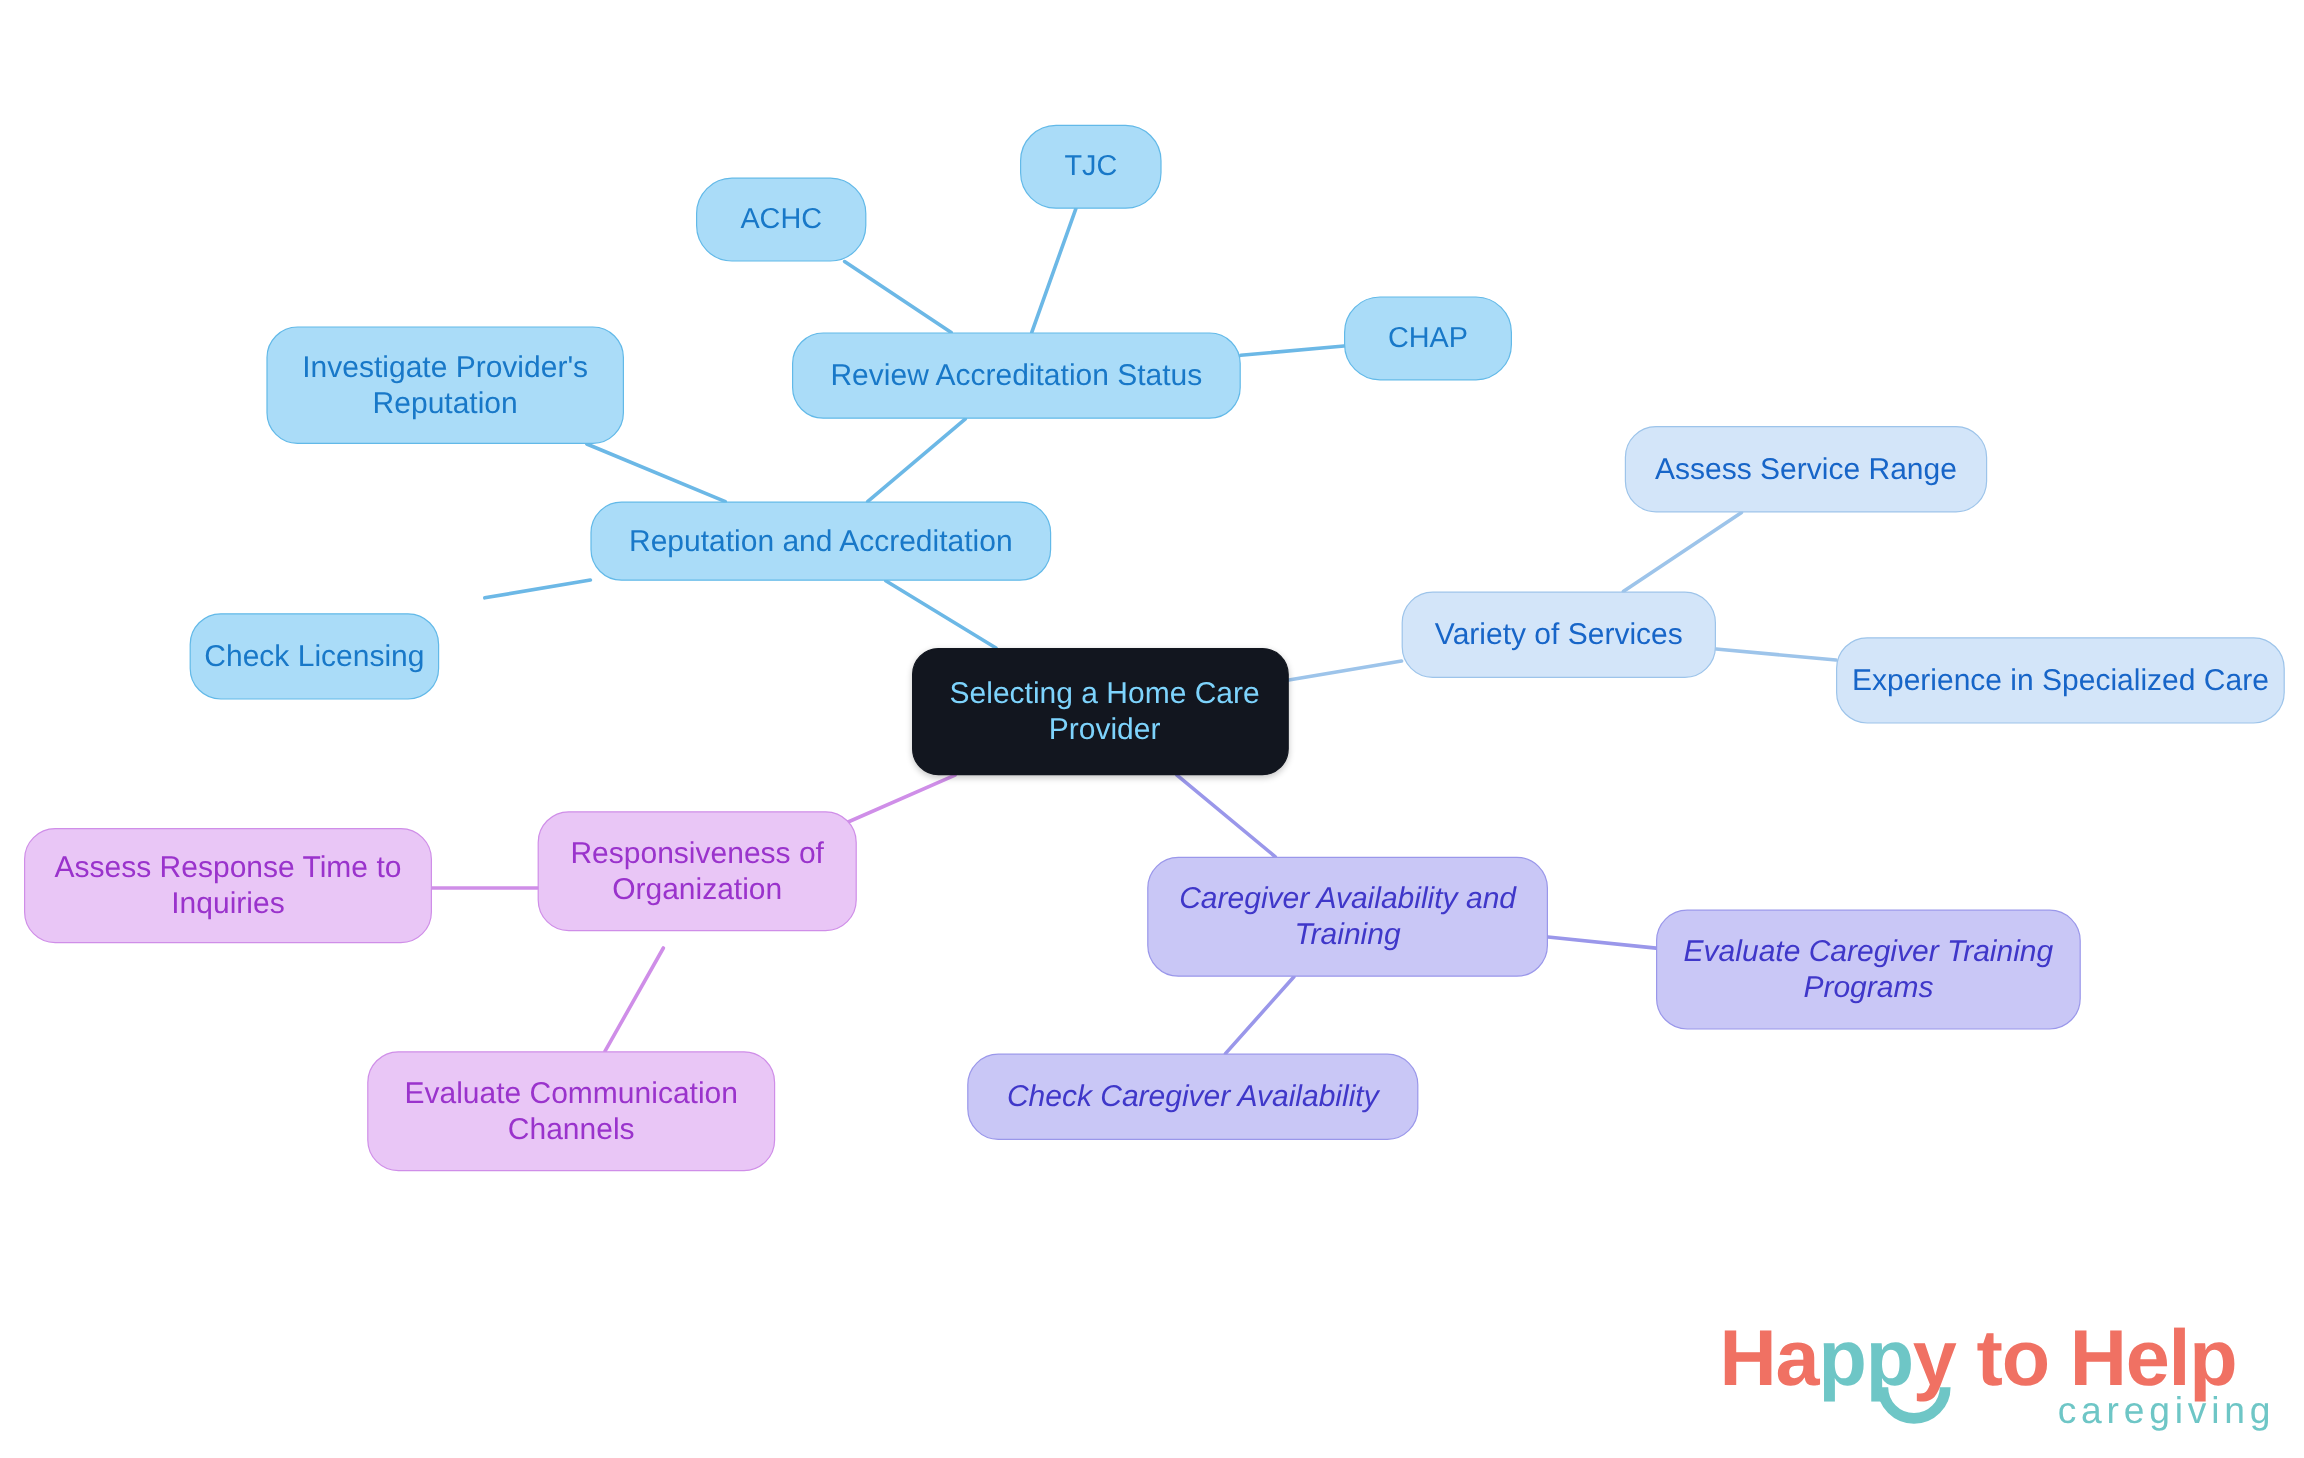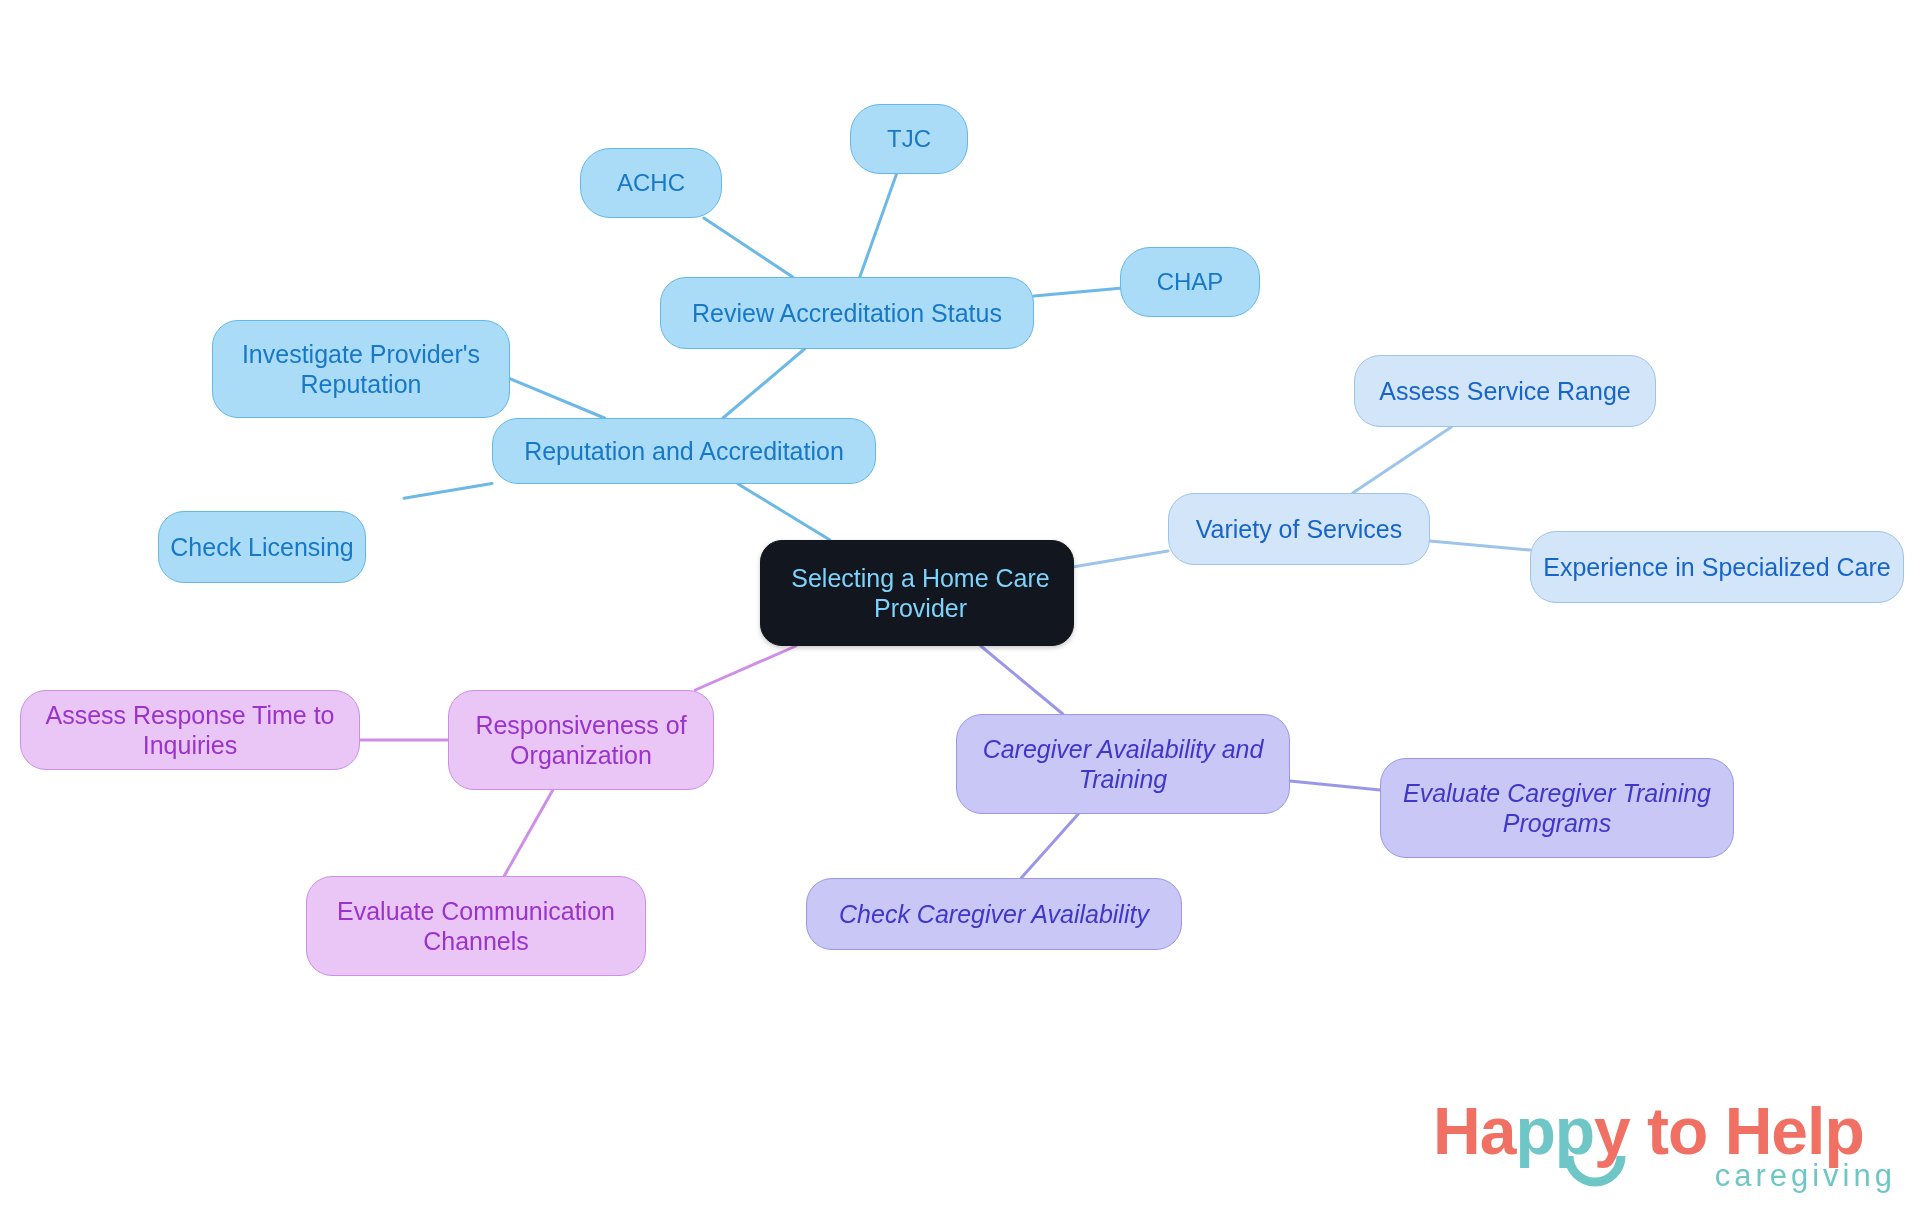--- a/index.html
+++ b/index.html
@@ -144,21 +144,21 @@
       <path d="M 795.9 646.0 L 695.3 690.0" stroke="#cf8ee8" stroke-width="3" fill="none" stroke-linecap="round"></path>
       <path d="M 448.0 740.0 L 360.0 740.0" stroke="#cf8ee8" stroke-width="3" fill="none" stroke-linecap="round"></path>
       <path d="M 552.8 790.0 L 504.2 876.0" stroke="#cf8ee8" stroke-width="3" fill="none" stroke-linecap="round"></path>
     </svg>
 
   <div class="node n-root" style="left:760px; top:540px; width:314px; height:106px;">Selecting a Home Care
 Provider</div>
 
   <div class="node n-blueA" style="left:492px; top:418px; width:384px; height:66px;">Reputation and Accreditation</div>
 
-  <div class="node n-blueA" style="left:212px; top:272px; width:298px; height:98px;margin-top:48px;">Investigate Provider's
+  <div class="node n-blueA" style="left:222px; top:272px; width:298px; height:98px;">Investigate Provider's
 Reputation</div>
 
   <div class="node n-blueA" style="left:158px; top:511px; width:208px; height:72px;">Check Licensing</div>
 
   <div class="node n-blueA" style="left:660px; top:277px; width:374px; height:72px;">Review Accreditation Status</div>
 
   <div class="node n-blueA small" style="left:580px; top:148px; width:142px; height:70px;">ACHC</div>
 
   <div class="node n-blueA small" style="left:850px; top:104px; width:118px; height:70px;">TJC</div>
 
@@ -171,24 +171,24 @@
   <div class="node n-blueB" style="left:1530px; top:531px; width:374px; height:72px;">Experience in Specialized Care</div>
 
   <div class="node n-violet" style="left:956px; top:714px; width:334px; height:100px;">Caregiver Availability and
 Training</div>
 
   <div class="node n-violet" style="left:1380px; top:758px; width:354px; height:100px;">Evaluate Caregiver Training
 Programs</div>
 
   <div class="node n-violet" style="left:806px; top:878px; width:376px; height:72px;">Check Caregiver Availability</div>
 
-  <div class="node n-pink" style="left:448px; top:690px; width:266px; height:100px;text-align:center;">Responsiveness of
+  <div class="node n-pink" style="left:448px; top:676px; width:266px; height:100px;text-align:center;">Responsiveness of
 Organization</div>
 
-  <div class="node n-pink" style="left:20px; top:690px; width:340px; height:80px;">Assess Response Time to
+  <div class="node n-pink" style="left:20px; top:690px; width:340px; height:96px;">Assess Response Time to
 Inquiries</div>
 
   <div class="node n-pink" style="left:306px; top:876px; width:340px; height:100px;">Evaluate Communication
 Channels</div>
 
   <div id="logo">
     <div class="logo-main"><span class="logo-coral">Ha</span><span class="logo-teal">pp</span><span class="logo-coral">y</span><span class="logo-coral"> to Help</span></div>
     <svg id="logo-smile" viewBox="0 0 62 34">
       <path d="M 5 2 A 26 26 0 0 0 57 2" fill="none" stroke="#6ec6c6" stroke-width="9" stroke-linecap="butt"></path>
     </svg>

